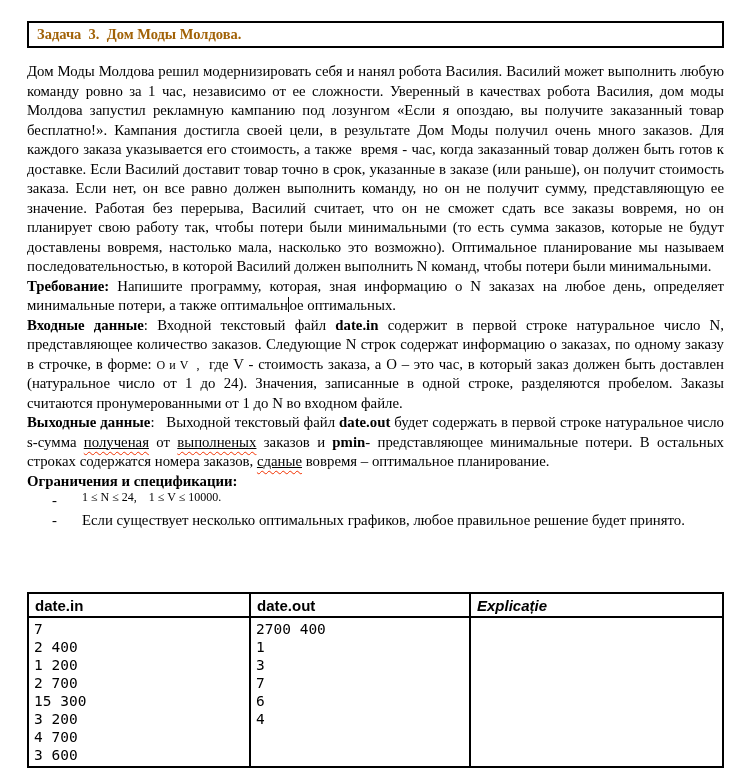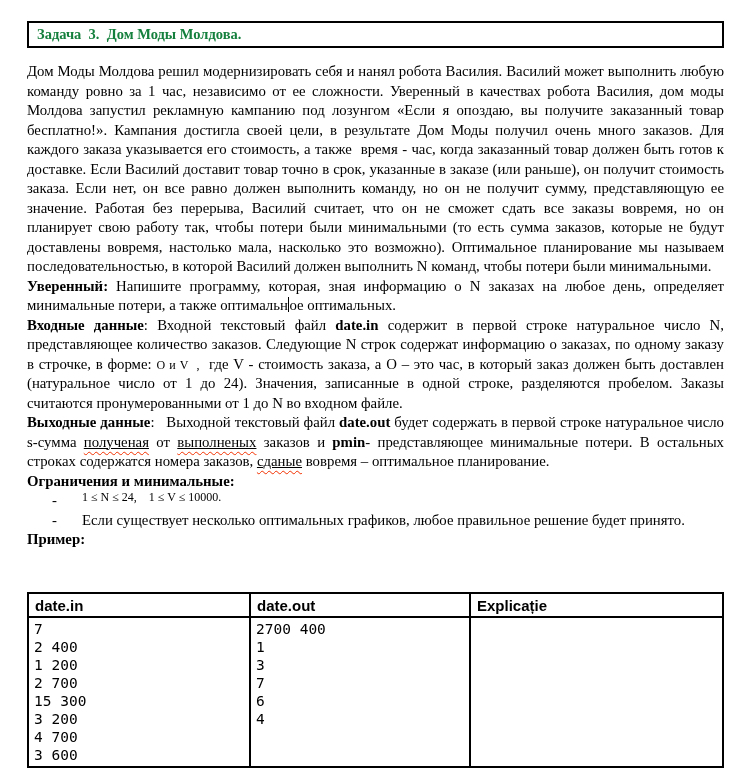--- a/index.html
+++ b/index.html
@@ -1,68 +1,67 @@
 <!DOCTYPE html>
 <html><head>
 <meta charset="utf-8">
 <style>
   html,body{margin:0;padding:0;background:#ffffff;}
   body{width:751px;height:768px;overflow:hidden;}
   .page{padding:21px 27px 0 27px;font-family:"Liberation Serif",serif;color:#000;}
   .title-box{border:2px solid #000;padding:2px 8px 3px 8px;margin:0 0 14px 0;}
-  .title-text{color:#15803d;font-weight:bold;font-size:14.5px;white-space:pre-wrap;}
+  .title-text{color:#a16207;font-weight:bold;font-size:14.5px;white-space:pre-wrap;}
   .flow{height:528px;overflow:hidden;font-size:14.8px;line-height:19.5px;text-align:justify;}
   .para{margin:0;padding:0;}
   .bold{font-weight:bold;}
   .heading-bold{font-weight:bold;text-align:left;margin:0;}
   .math{font-size:12px;line-height:1;}
   .caret{display:inline-block;width:1.5px;height:15px;background:#000;vertical-align:-2px;}
   .misspell{text-decoration:underline;text-decoration-thickness:1px;}
   .misspell-inner{text-decoration:underline wavy #f23000;text-decoration-thickness:1px;text-underline-offset:3.5px;}
   .bullet{display:flex;padding-left:25px;margin:0;}
   .bullet-marker{flex:0 0 30px;}
   .bullet-text{flex:1;text-align:justify;}
   table.example{width:100%;border-collapse:collapse;table-layout:fixed;margin-top:2px;}
   table.example th,table.example td{border:2px solid #000;}
   table.example th{font-family:"Liberation Sans",sans-serif;font-weight:bold;font-size:15px;text-align:left;padding:2px 6px;height:18px;}
-  th.italic{margin-left:17px;}
+  th.italic{font-style:italic;margin-left:17px;}
   table.example td{vertical-align:top;padding:2px 5px;height:142px;font-family:"DejaVu Sans Mono",monospace;font-size:14.5px;line-height:18px;white-space:pre-line;}
 </style>
 </head>
 <body>
 
 <div class="page">
 
   <div class="title-box">
     <span class="title-text">Задача&nbsp; 3.&nbsp; Дом Моды Молдова.</span>
   </div>
 
   <div class="flow">
 
     <p class="para">Дом Моды Молдова решил модернизировать себя и нанял робота Василия. Василий может выполнить любую команду ровно за 1 час, независимо от ее сложности. Уверенный в качествах робота Василия, дом моды Молдова запустил рекламную кампанию под лозунгом «Если я опоздаю, вы получите заказанный товар бесплатно!». Кампания достигла своей цели, в результате Дом Моды получил очень много заказов. Для каждого заказа указывается его стоимость, а также&nbsp; время - час, когда заказанный товар должен быть готов к доставке. Если Василий доставит товар точно в срок, указанные в заказе (или раньше), он получит стоимость заказа. Если нет, он все равно должен выполнить команду, но он не получит сумму, представляющую ее значение. Работая без перерыва, Василий считает, что он не сможет сдать все заказы вовремя, но он планирует свою работу так, чтобы потери были минимальными (то есть сумма заказов, которые не будут доставлены вовремя, настолько мала, насколько это возможно). Оптимальное планирование мы называем последовательностью, в которой Василий должен выполнить N команд, чтобы потери были минимальными.</p>
 
-    <p class="para"><span class="bold">Уверенный:</span><span> Напишите программу, которая, зная информацию о N заказах на любое день, определяет минимальные потери, а также оптимальн</span><span class="caret"></span><span>ое оптимальных.</span></p>
+    <p class="para"><span class="bold">Требование:</span><span> Напишите программу, которая, зная информацию о N заказах на любое день, определяет минимальные потери, а также оптимальн</span><span class="caret"></span><span>ое оптимальных.</span></p>
 
     <p class="para"><span class="bold">Входные данные</span><span>: Входной текстовый файл </span><span class="bold">date.in</span><span> содержит в первой строке натуральное число N, представляющее количество заказов. Следующие N строк содержат информацию о заказах, по одному заказу в строчке, в форме: </span><span class="math">О и V&nbsp;&nbsp;,</span><span>&nbsp; где V - стоимость заказа, а О – это час, в который заказ должен быть доставлен (натуральное число от 1 до 24). Значения, записанные в одной строке, разделяются пробелом. Заказы считаются пронумерованными от 1 до N во входном файле.</span></p>
 
     <p class="para"><span class="bold">Выходные данные</span><span>:&nbsp;&nbsp; Выходной текстовый файл </span><span class="bold">date.out</span><span> будет содержать в первой строке натуральное число s-сумма </span><span class="misspell"><span class="misspell-inner">полученая</span></span><span> от </span><span class="misspell"><span class="misspell-inner">выполненых</span></span><span> заказов и </span><span class="bold">pmin</span><span>- представляющее минимальные потери. В остальных строках содержатся номера заказов, </span><span class="misspell"><span class="misspell-inner">сданые</span></span><span> вовремя – оптимальное планирование.</span></p>
 
-    <p class="para heading-bold">Ограничения и минимальные:</p>
+    <p class="para heading-bold">Ограничения и спецификации:</p>
 
     <div class="bullet">
       <span class="bullet-marker">-</span>
       <span class="bullet-text math">1 ≤ N ≤ 24,&nbsp;&nbsp;&nbsp;&nbsp;1 ≤ V ≤ 10000.</span>
     </div>
 
     <div class="bullet">
       <span class="bullet-marker">-</span>
       <span class="bullet-text">Если существует несколько оптимальных графиков, любое правильное решение будет принято.</span>
     </div>
 
-    <p class="para heading-bold">Пример:</p>
 
   </div>
 
   <table class="example">
     <colgroup>
       <col style="width:222px">
       <col style="width:220px">
       <col>
     </colgroup>
     <thead>

